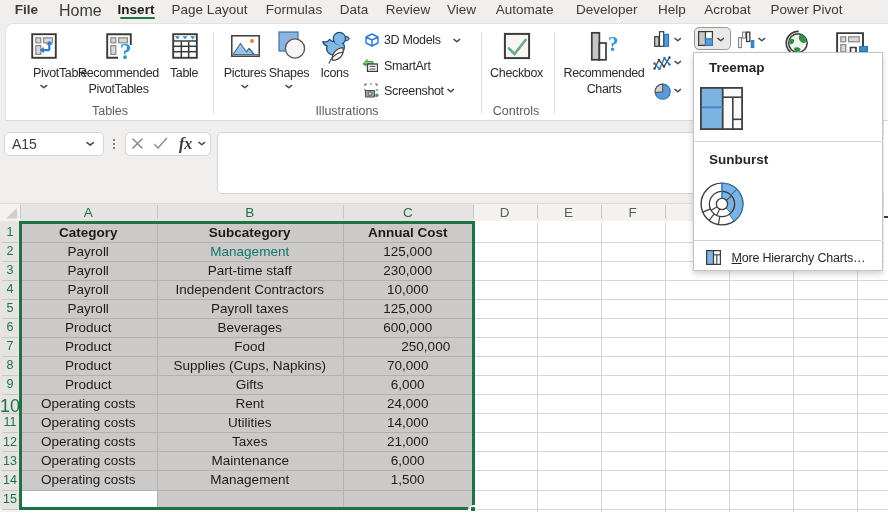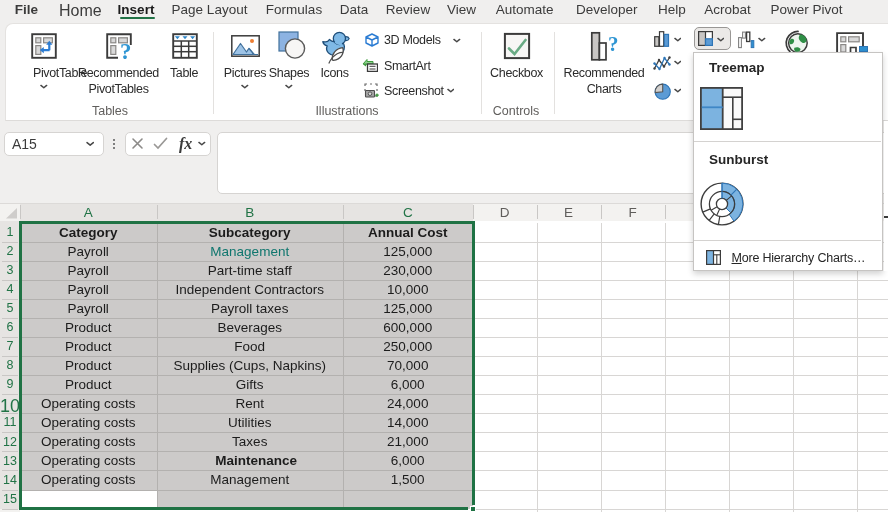--- a/index.html
+++ b/index.html
@@ -324,38 +324,38 @@
 <div class="abs" style="left:156.5px;top:279.7px;width:186.5px;height:19.07px;line-height:19.07px;text-align:center;font-size:13.5px;font-weight:normal;color:#1c1c1c">Independent Contractors</div>
 <div class="abs" style="left:343.0px;top:279.7px;width:129.5px;height:19.07px;line-height:19.07px;text-align:center;font-size:13.5px;font-weight:normal;color:#1c1c1c">10,000</div>
 <div class="abs" style="left:20.0px;top:298.8px;width:136.5px;height:19.07px;line-height:19.07px;text-align:center;font-size:13.5px;font-weight:normal;color:#1c1c1c">Payroll</div>
 <div class="abs" style="left:156.5px;top:298.8px;width:186.5px;height:19.07px;line-height:19.07px;text-align:center;font-size:13.5px;font-weight:normal;color:#1c1c1c">Payroll taxes</div>
 <div class="abs" style="left:343.0px;top:298.8px;width:129.5px;height:19.07px;line-height:19.07px;text-align:center;font-size:13.5px;font-weight:normal;color:#1c1c1c">125,000</div>
 <div class="abs" style="left:20.0px;top:317.9px;width:136.5px;height:19.07px;line-height:19.07px;text-align:center;font-size:13.5px;font-weight:normal;color:#1c1c1c">Product</div>
 <div class="abs" style="left:156.5px;top:317.9px;width:186.5px;height:19.07px;line-height:19.07px;text-align:center;font-size:13.5px;font-weight:normal;color:#1c1c1c">Beverages</div>
 <div class="abs" style="left:343.0px;top:317.9px;width:129.5px;height:19.07px;line-height:19.07px;text-align:center;font-size:13.5px;font-weight:normal;color:#1c1c1c">600,000</div>
 <div class="abs" style="left:20.0px;top:336.9px;width:136.5px;height:19.07px;line-height:19.07px;text-align:center;font-size:13.5px;font-weight:normal;color:#1c1c1c">Product</div>
 <div class="abs" style="left:156.5px;top:336.9px;width:186.5px;height:19.07px;line-height:19.07px;text-align:center;font-size:13.5px;font-weight:normal;color:#1c1c1c">Food</div>
-<div class="abs" style="left:343.0px;top:336.9px;width:129.5px;height:19.07px;line-height:19.07px;text-align:center;font-size:13.5px;font-weight:normal;color:#1c1c1c">250,000</div>
+<div class="abs" style="left:361px;top:336.9px;width:129.5px;height:19.07px;line-height:19.07px;text-align:center;font-size:13.5px;font-weight:normal;color:#1c1c1c">250,000</div>
 <div class="abs" style="left:20.0px;top:356.0px;width:136.5px;height:19.07px;line-height:19.07px;text-align:center;font-size:13.5px;font-weight:normal;color:#1c1c1c">Product</div>
 <div class="abs" style="left:156.5px;top:356.0px;width:186.5px;height:19.07px;line-height:19.07px;text-align:center;font-size:13.5px;font-weight:normal;color:#1c1c1c">Supplies (Cups, Napkins)</div>
 <div class="abs" style="left:343.0px;top:356.0px;width:129.5px;height:19.07px;line-height:19.07px;text-align:center;font-size:13.5px;font-weight:normal;color:#1c1c1c">70,000</div>
 <div class="abs" style="left:20.0px;top:375.1px;width:136.5px;height:19.07px;line-height:19.07px;text-align:center;font-size:13.5px;font-weight:normal;color:#1c1c1c">Product</div>
 <div class="abs" style="left:156.5px;top:375.1px;width:186.5px;height:19.07px;line-height:19.07px;text-align:center;font-size:13.5px;font-weight:normal;color:#1c1c1c">Gifts</div>
 <div class="abs" style="left:343.0px;top:375.1px;width:129.5px;height:19.07px;line-height:19.07px;text-align:center;font-size:13.5px;font-weight:normal;color:#1c1c1c">6,000</div>
 <div class="abs" style="left:20.0px;top:394.1px;width:136.5px;height:19.07px;line-height:19.07px;text-align:center;font-size:13.5px;font-weight:normal;color:#1c1c1c">Operating costs</div>
 <div class="abs" style="left:156.5px;top:394.1px;width:186.5px;height:19.07px;line-height:19.07px;text-align:center;font-size:13.5px;font-weight:normal;color:#1c1c1c">Rent</div>
 <div class="abs" style="left:343.0px;top:394.1px;width:129.5px;height:19.07px;line-height:19.07px;text-align:center;font-size:13.5px;font-weight:normal;color:#1c1c1c">24,000</div>
 <div class="abs" style="left:20.0px;top:413.2px;width:136.5px;height:19.07px;line-height:19.07px;text-align:center;font-size:13.5px;font-weight:normal;color:#1c1c1c">Operating costs</div>
 <div class="abs" style="left:156.5px;top:413.2px;width:186.5px;height:19.07px;line-height:19.07px;text-align:center;font-size:13.5px;font-weight:normal;color:#1c1c1c">Utilities</div>
 <div class="abs" style="left:343.0px;top:413.2px;width:129.5px;height:19.07px;line-height:19.07px;text-align:center;font-size:13.5px;font-weight:normal;color:#1c1c1c">14,000</div>
 <div class="abs" style="left:20.0px;top:432.3px;width:136.5px;height:19.07px;line-height:19.07px;text-align:center;font-size:13.5px;font-weight:normal;color:#1c1c1c">Operating costs</div>
 <div class="abs" style="left:156.5px;top:432.3px;width:186.5px;height:19.07px;line-height:19.07px;text-align:center;font-size:13.5px;font-weight:normal;color:#1c1c1c">Taxes</div>
 <div class="abs" style="left:343.0px;top:432.3px;width:129.5px;height:19.07px;line-height:19.07px;text-align:center;font-size:13.5px;font-weight:normal;color:#1c1c1c">21,000</div>
 <div class="abs" style="left:20.0px;top:451.3px;width:136.5px;height:19.07px;line-height:19.07px;text-align:center;font-size:13.5px;font-weight:normal;color:#1c1c1c">Operating costs</div>
-<div class="abs" style="left:163px;top:451.3px;width:186.5px;height:19.07px;line-height:19.07px;text-align:center;font-size:13.5px;font-weight:bold;color:#1c1c1c">Maintenance</div>
+<div class="abs" style="left:157px;top:451.3px;width:186.5px;height:19.07px;line-height:19.07px;text-align:center;font-size:13.5px;font-weight:normal;color:#1c1c1c">Maintenance</div>
 <div class="abs" style="left:343.0px;top:451.3px;width:129.5px;height:19.07px;line-height:19.07px;text-align:center;font-size:13.5px;font-weight:normal;color:#1c1c1c">6,000</div>
 <div class="abs" style="left:20.0px;top:470.4px;width:136.5px;height:19.07px;line-height:19.07px;text-align:center;font-size:13.5px;font-weight:normal;color:#1c1c1c">Operating costs</div>
 <div class="abs" style="left:156.5px;top:470.4px;width:186.5px;height:19.07px;line-height:19.07px;text-align:center;font-size:13.5px;font-weight:normal;color:#1c1c1c">Management</div>
 <div class="abs" style="left:343.0px;top:470.4px;width:129.5px;height:19.07px;line-height:19.07px;text-align:center;font-size:13.5px;font-weight:normal;color:#1c1c1c">1,500</div>
 <div class="abs" style="left:692.5px;top:52px;width:190.5px;height:219px;background:#fff;border:1px solid #c6c4c2;box-sizing:border-box;box-shadow:0 3px 6px rgba(0,0,0,0.18)"></div>
 <div class="abs" style="left:709px;top:60px;font-size:13.5px;font-weight:bold;color:#262626">Treemap</div>
 <svg class="abs" style="left:700px;top:87px" width="43" height="43" viewBox="0 0 43 43">
 <rect x="0.9" y="0.9" width="41.2" height="41.2" fill="#fafafa" stroke="#404040" stroke-width="1.8"></rect>
 <rect x="0.9" y="0.9" width="21.8" height="41.2" fill="#7cb3e0" stroke="#404040" stroke-width="1.8"></rect>
 <line x1="1.8" y1="20.3" x2="22.7" y2="20.3" stroke="#3f87c6" stroke-width="1.8"></line>

